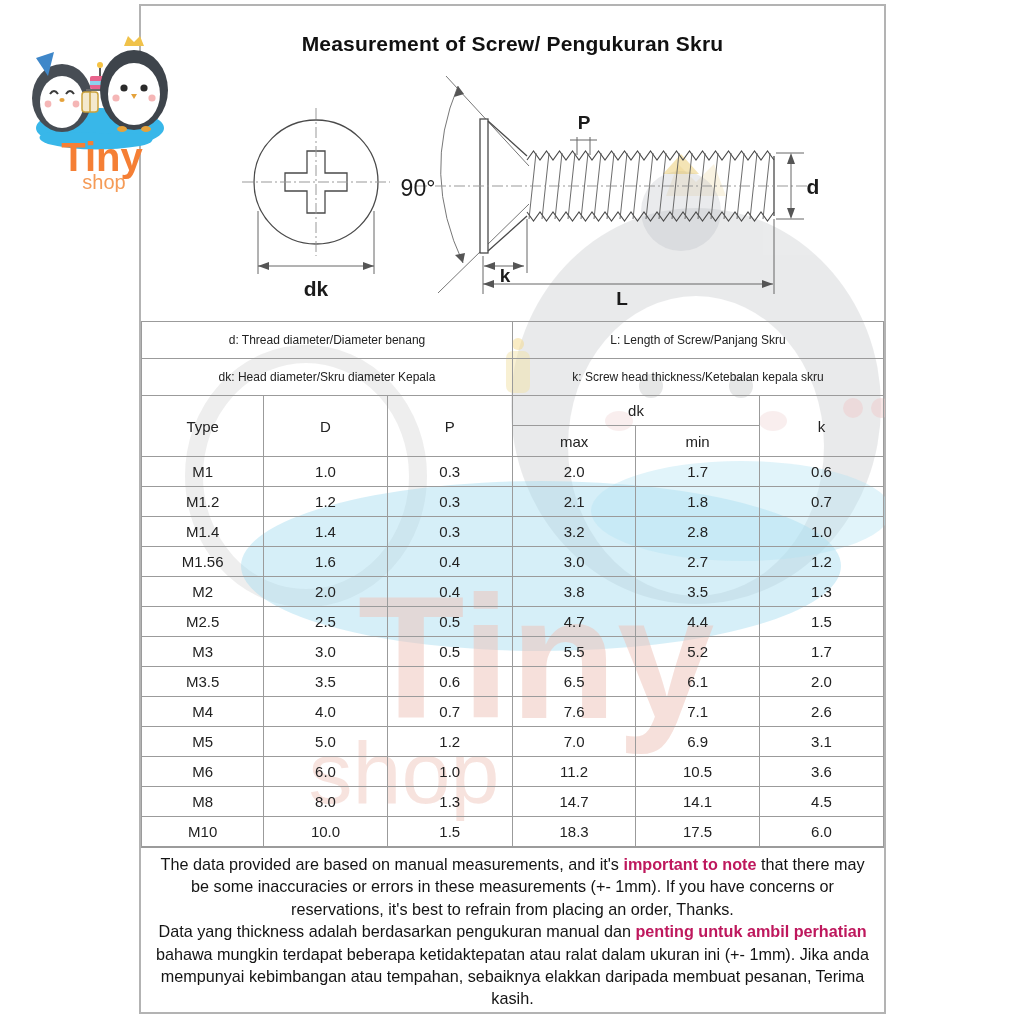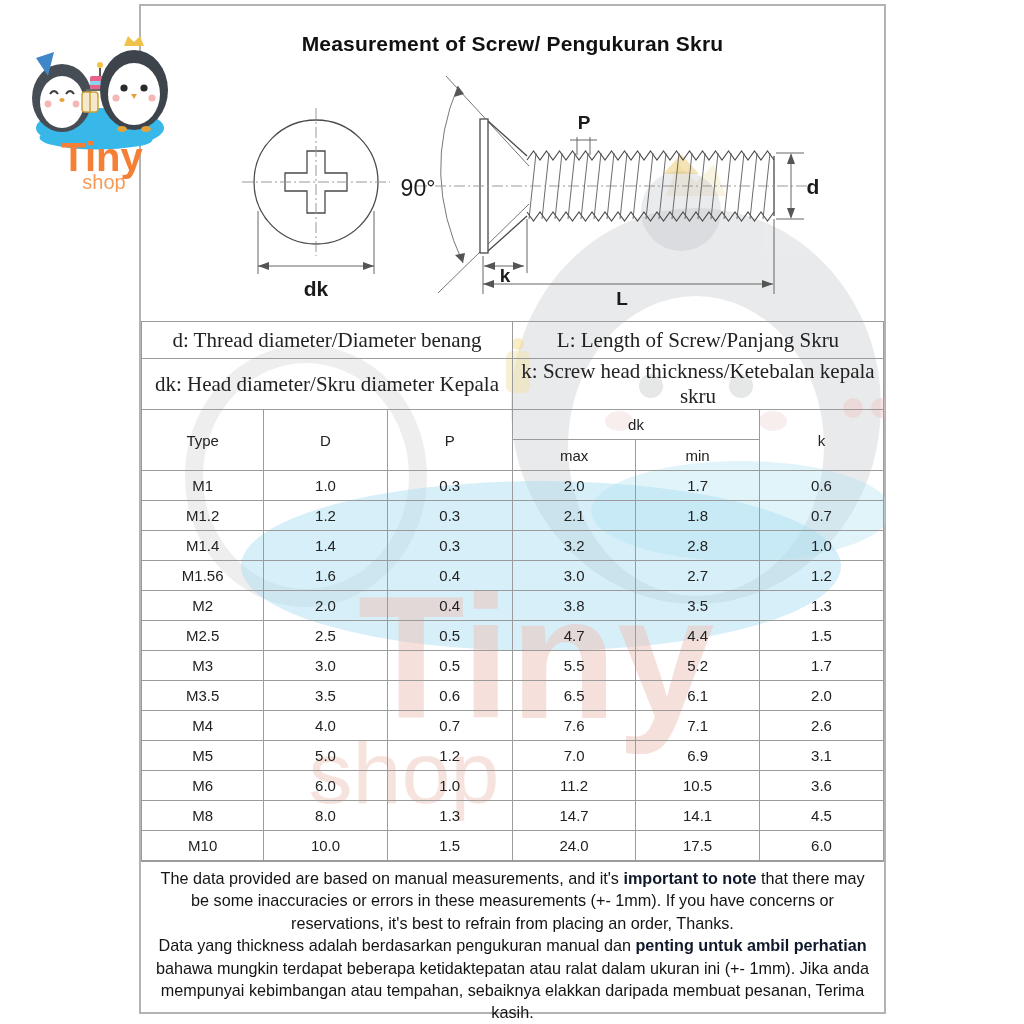--- a/index.html
+++ b/index.html
@@ -22,33 +22,33 @@
   .diagram{display:block;margin:0 auto;}
   
   table.spec{
     width:100%;border-collapse:collapse;table-layout:fixed;
     font-size:15px;color:#222;background:transparent;
   }
   table.spec td,table.spec th{
     border:1px solid #9b9b9b;text-align:center;vertical-align:middle;
     padding:0;background:transparent;font-weight:normal;
   }
-  td.legend{height:36px;font-size:21px;font-family:Liberation Serif, serif;}
+  td.legend{height:36px;font-size:12px;}
   th.hd{font-weight:bold;font-size:15px;}
   tr.hd-top th{height:29px;}
   tr.hd-sub th{height:30px;text-align:center;}
   tbody.rows td{height:29px;}
   
   .disclaimer{
     border-top:1px solid #9b9b9b;
     padding:5px 12px 0 12px;
     font-size:16.2px;line-height:22.4px;text-align:center;color:#141414;
   }
   .disclaimer p{margin:0;}
-  .disclaimer .red{color:#0f172a;font-weight:bold;}
+  .disclaimer .red{color:#be185d;font-weight:bold;}
   
   .logo{position:absolute;left:16px;top:32px;width:172px;height:160px;z-index:3;}
 </style>
 </head>
 <body>
 
 <div class="frame">
 
   <svg class="wm" viewBox="0 0 744 1005" width="744" height="1005">
     <g opacity="0.14">
@@ -308,21 +308,21 @@
             <td>8.0</td>
             <td>1.3</td>
             <td>14.7</td>
             <td>14.1</td>
             <td>4.5</td>
           </tr>
           <tr>
             <td>M10</td>
             <td>10.0</td>
             <td>1.5</td>
-            <td>24.0</td>
+            <td>18.3</td>
             <td>17.5</td>
             <td>6.0</td>
           </tr>
         </tbody>
     </table>
 
     <div class="disclaimer">
       <p><span>The data provided are based on manual measurements, and it's </span><span class="red">important to note</span><span> that there may be some inaccuracies or errors in these measurements (+- 1mm). If you have concerns or reservations, it's best to refrain from placing an order, Thanks.</span></p>
       <p><span>Data yang thickness adalah berdasarkan pengukuran manual dan </span><span class="red">penting untuk ambil perhatian</span><span> bahawa mungkin terdapat beberapa ketidaktepatan atau ralat dalam ukuran ini (+- 1mm). Jika anda mempunyai kebimbangan atau tempahan, sebaiknya elakkan daripada membuat pesanan, Terima kasih.</span></p>
     </div>

